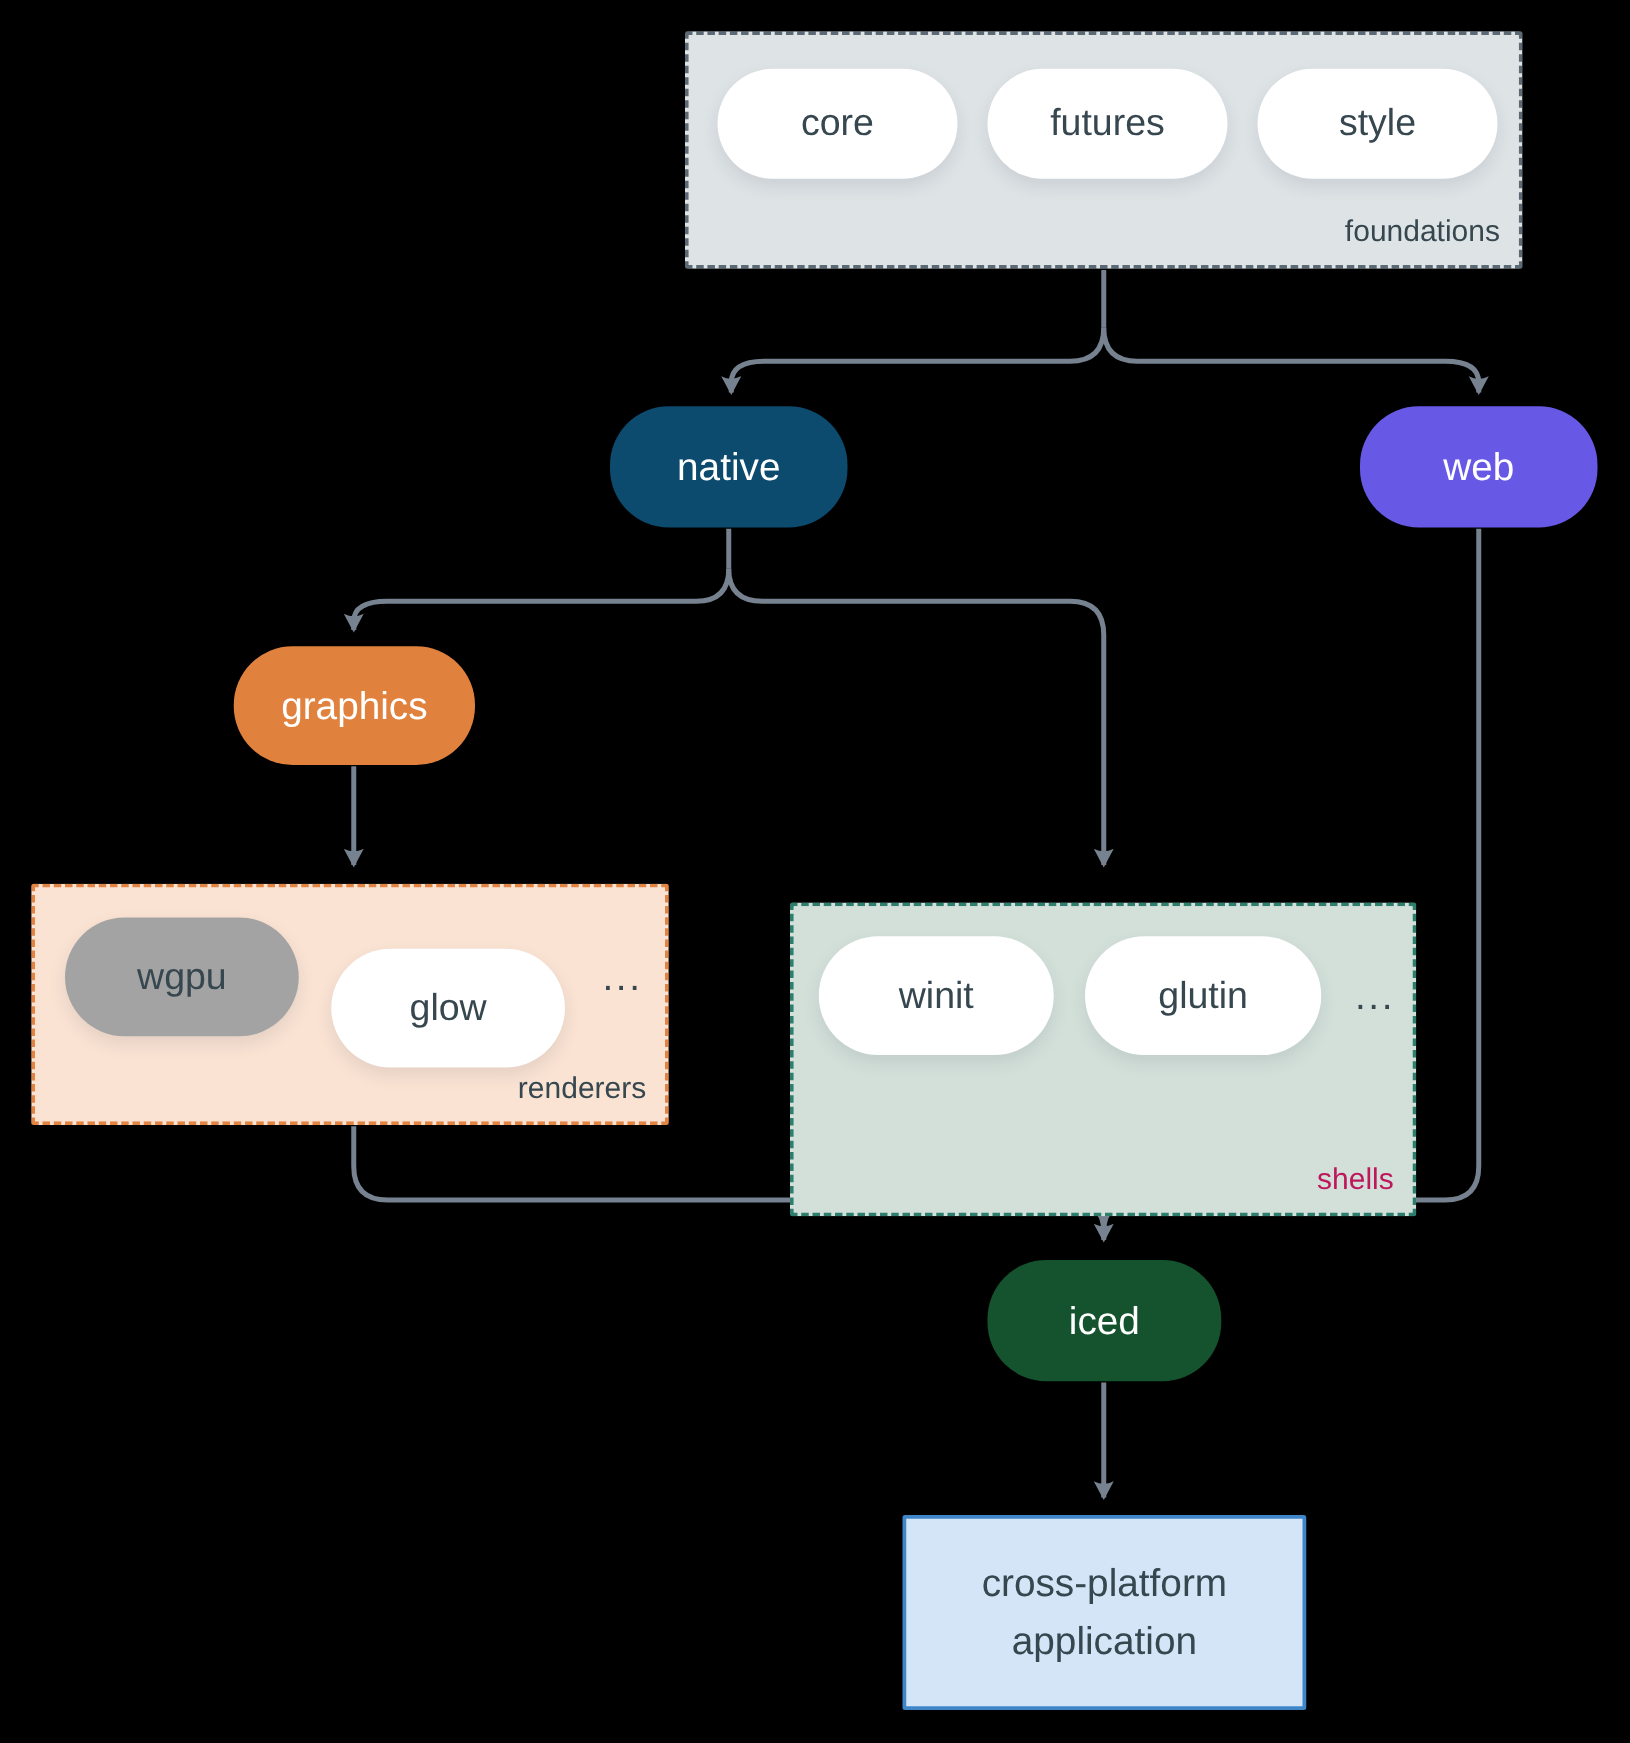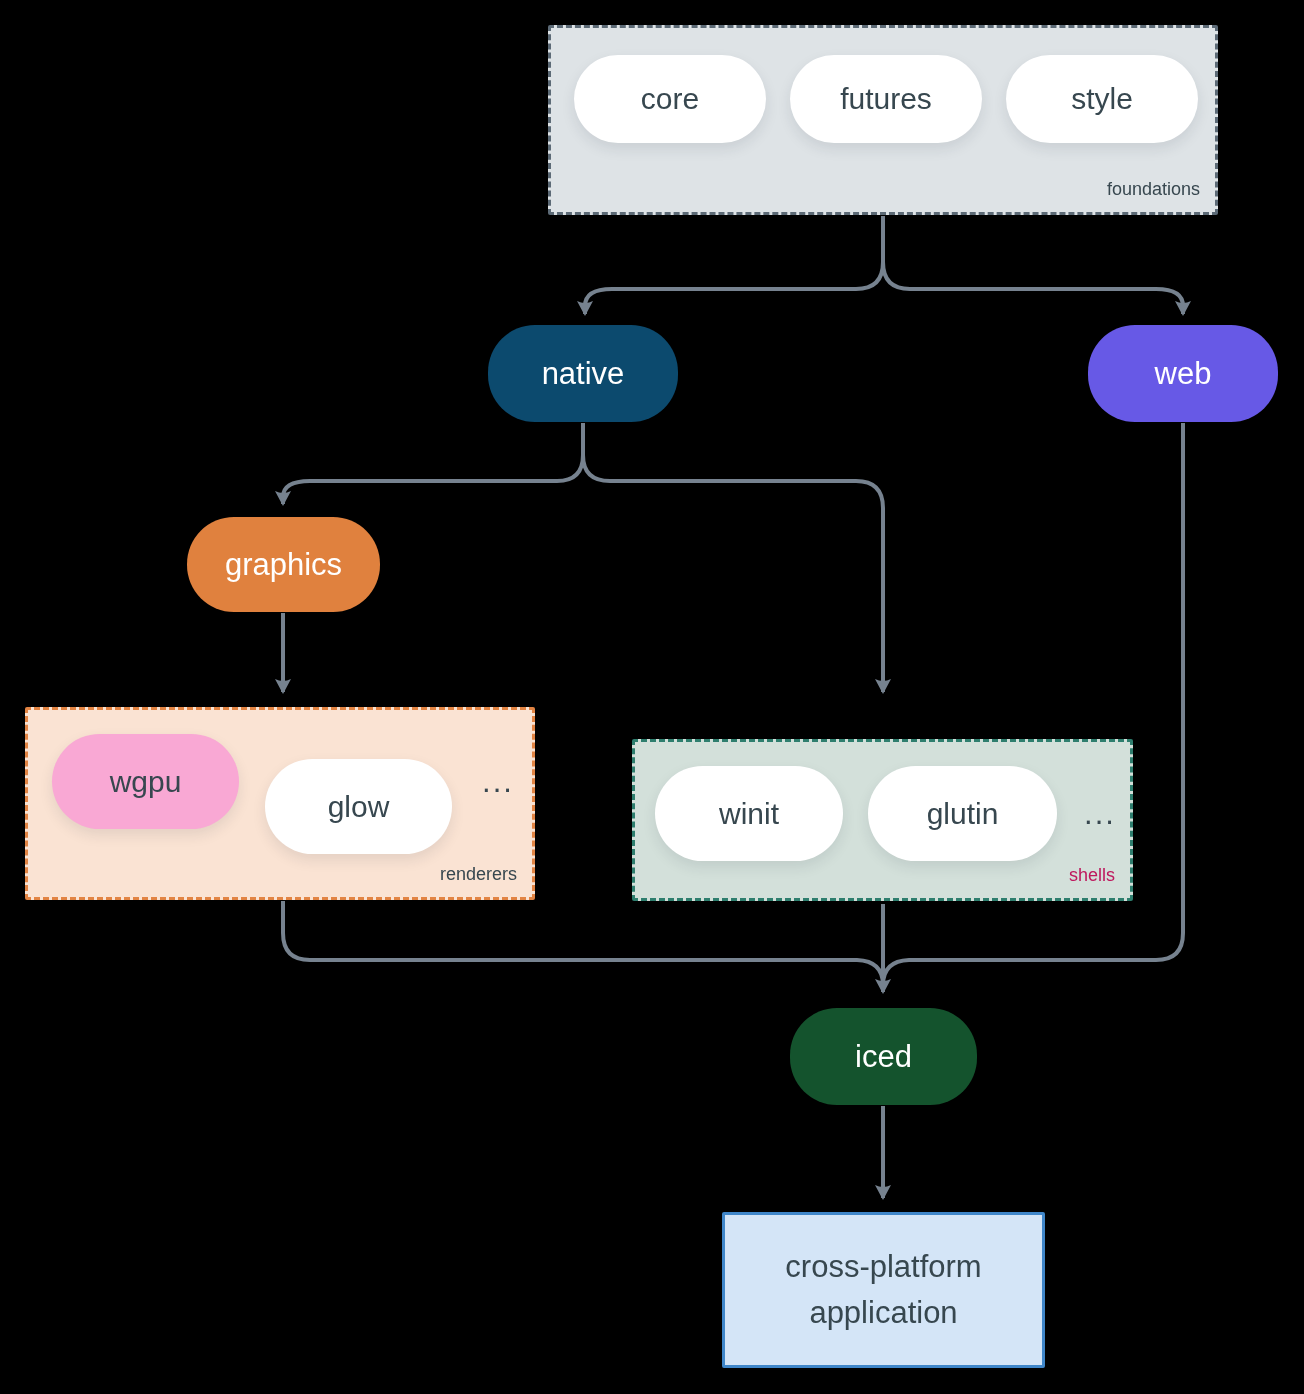--- a/index.html
+++ b/index.html
@@ -26,21 +26,21 @@
   .arrowhead { fill: var(--arrow); }
   .group {
     position: absolute;
     border: 3px dashed #888;
     border-radius: 2px;
   }
   .group-label {
     position: absolute;
     right: 15px;
     bottom: 12px;
-    font-size: 18px;
+    font-size: 24px;
     color: #37474F;
   }
   .white-pill {
     position: absolute;
     display: flex;
     align-items: center;
     justify-content: center;
     background: #FFFFFF;
     border-radius: 48px;
     font-size: 30px;
@@ -127,31 +127,31 @@
 
   <div class="node" style="left: 1088px; top: 325px; width: 190px; height: 97px; background: rgb(103, 89, 230);">
     <span>web</span>
   </div>
 
   <div class="node" style="left: 187px; top: 517px; width: 193px; height: 95px; background: rgb(224, 129, 62);">
     <span>graphics</span>
   </div>
 
   <div class="group" style="left: 25px; top: 707px; width: 510px; height: 193px; background: rgb(250, 227, 211); border-color: rgb(226, 132, 67);">
-    <div class="white-pill" style="left: 24px; top: 24px; width: 187px; height: 95px; background: #f9a8d4; color: rgb(55, 71, 79);">
+    <div class="white-pill" style="left: 24px; top: 24px; width: 187px; height: 95px; background: #a3a3a3; color: rgb(55, 71, 79);">
       <span>wgpu</span>
     </div>
     <div class="white-pill" style="left: 237px; top: 24px; width: 187px; height: 95px; background: rgb(255, 255, 255); color: rgb(55, 71, 79); margin-top: 25px;">
       <span>glow</span>
     </div>
     <div class="more" style="left: 440px; top: 24px; width: 60px; height: 95px; color: rgb(55, 71, 79);">...</div>
     <div class="group-label" style="color: rgb(55, 71, 79);">renderers</div>
   </div>
 
-  <div class="group" style="left: 632px; top: 739px; width: 501px; height: 162px; background: rgb(211, 224, 218); border-color: rgb(46, 126, 110);">
+  <div class="group" style="left: 632px; top: 722px; width: 501px; height: 251px; background: rgb(211, 224, 218); border-color: rgb(46, 126, 110);">
     <div class="white-pill" style="left: 20px; top: 24px; width: 188px; height: 95px; background: rgb(255, 255, 255); color: rgb(55, 71, 79);">
       <span>winit</span>
     </div>
     <div class="white-pill" style="left: 233px; top: 24px; width: 189px; height: 95px; background: rgb(255, 255, 255); color: rgb(55, 71, 79);">
       <span>glutin</span>
     </div>
     <div class="more" style="left: 435px; top: 24px; width: 60px; height: 95px; color: rgb(55, 71, 79);">...</div>
     <div class="group-label" style="color: #be185d; margin-top: 40px;">shells</div>
   </div>
 

